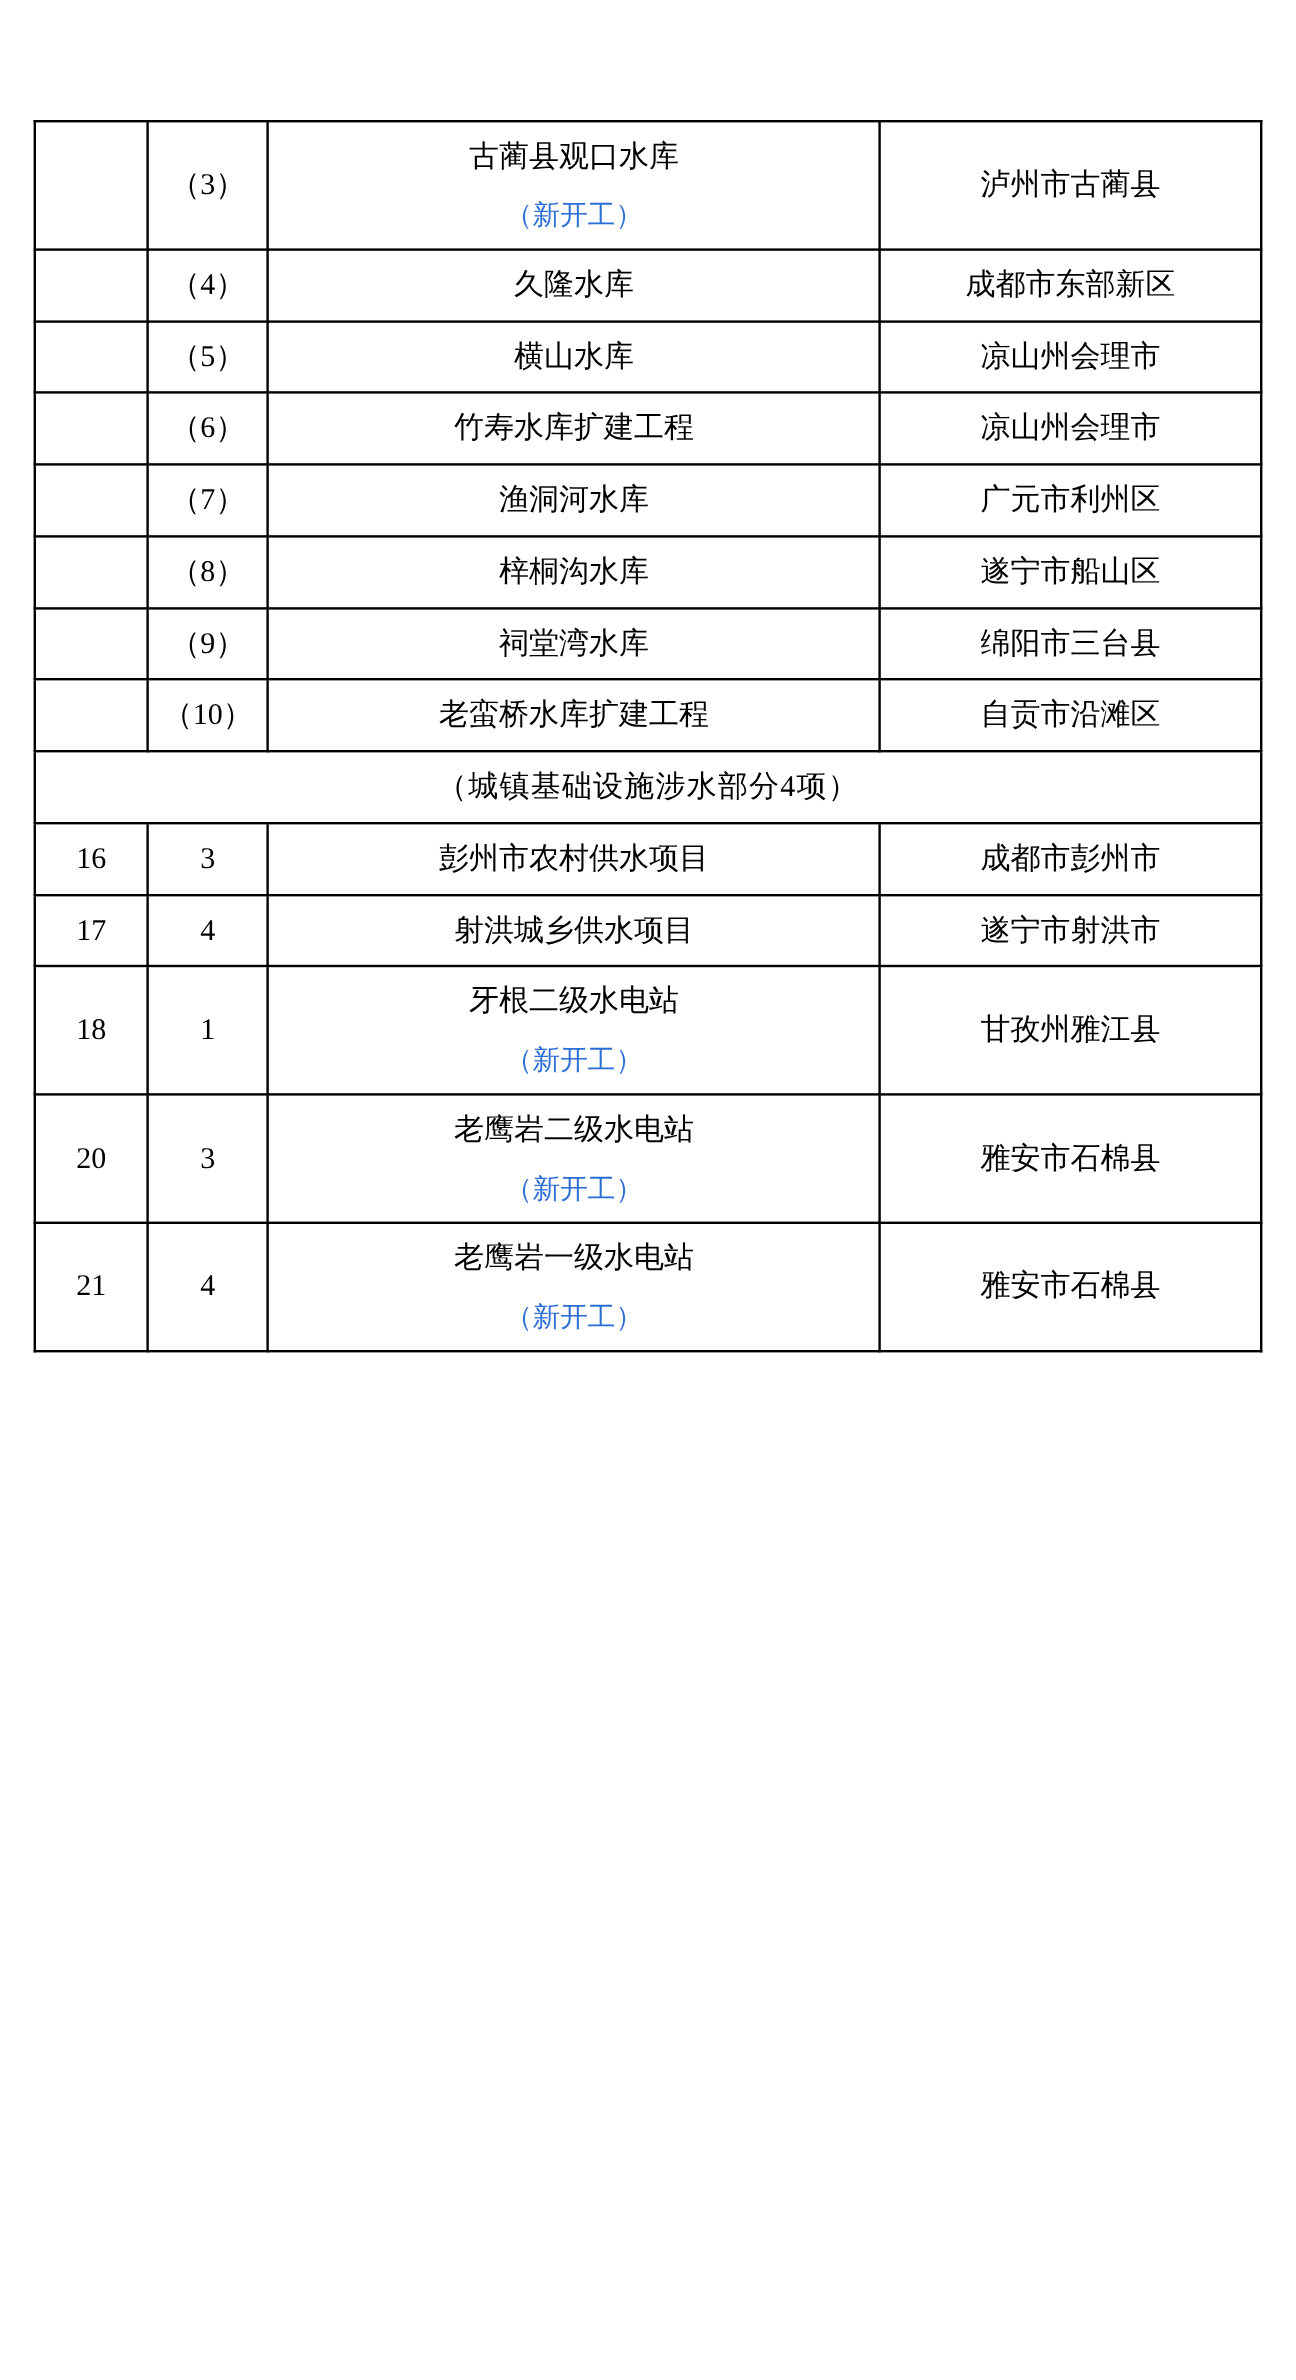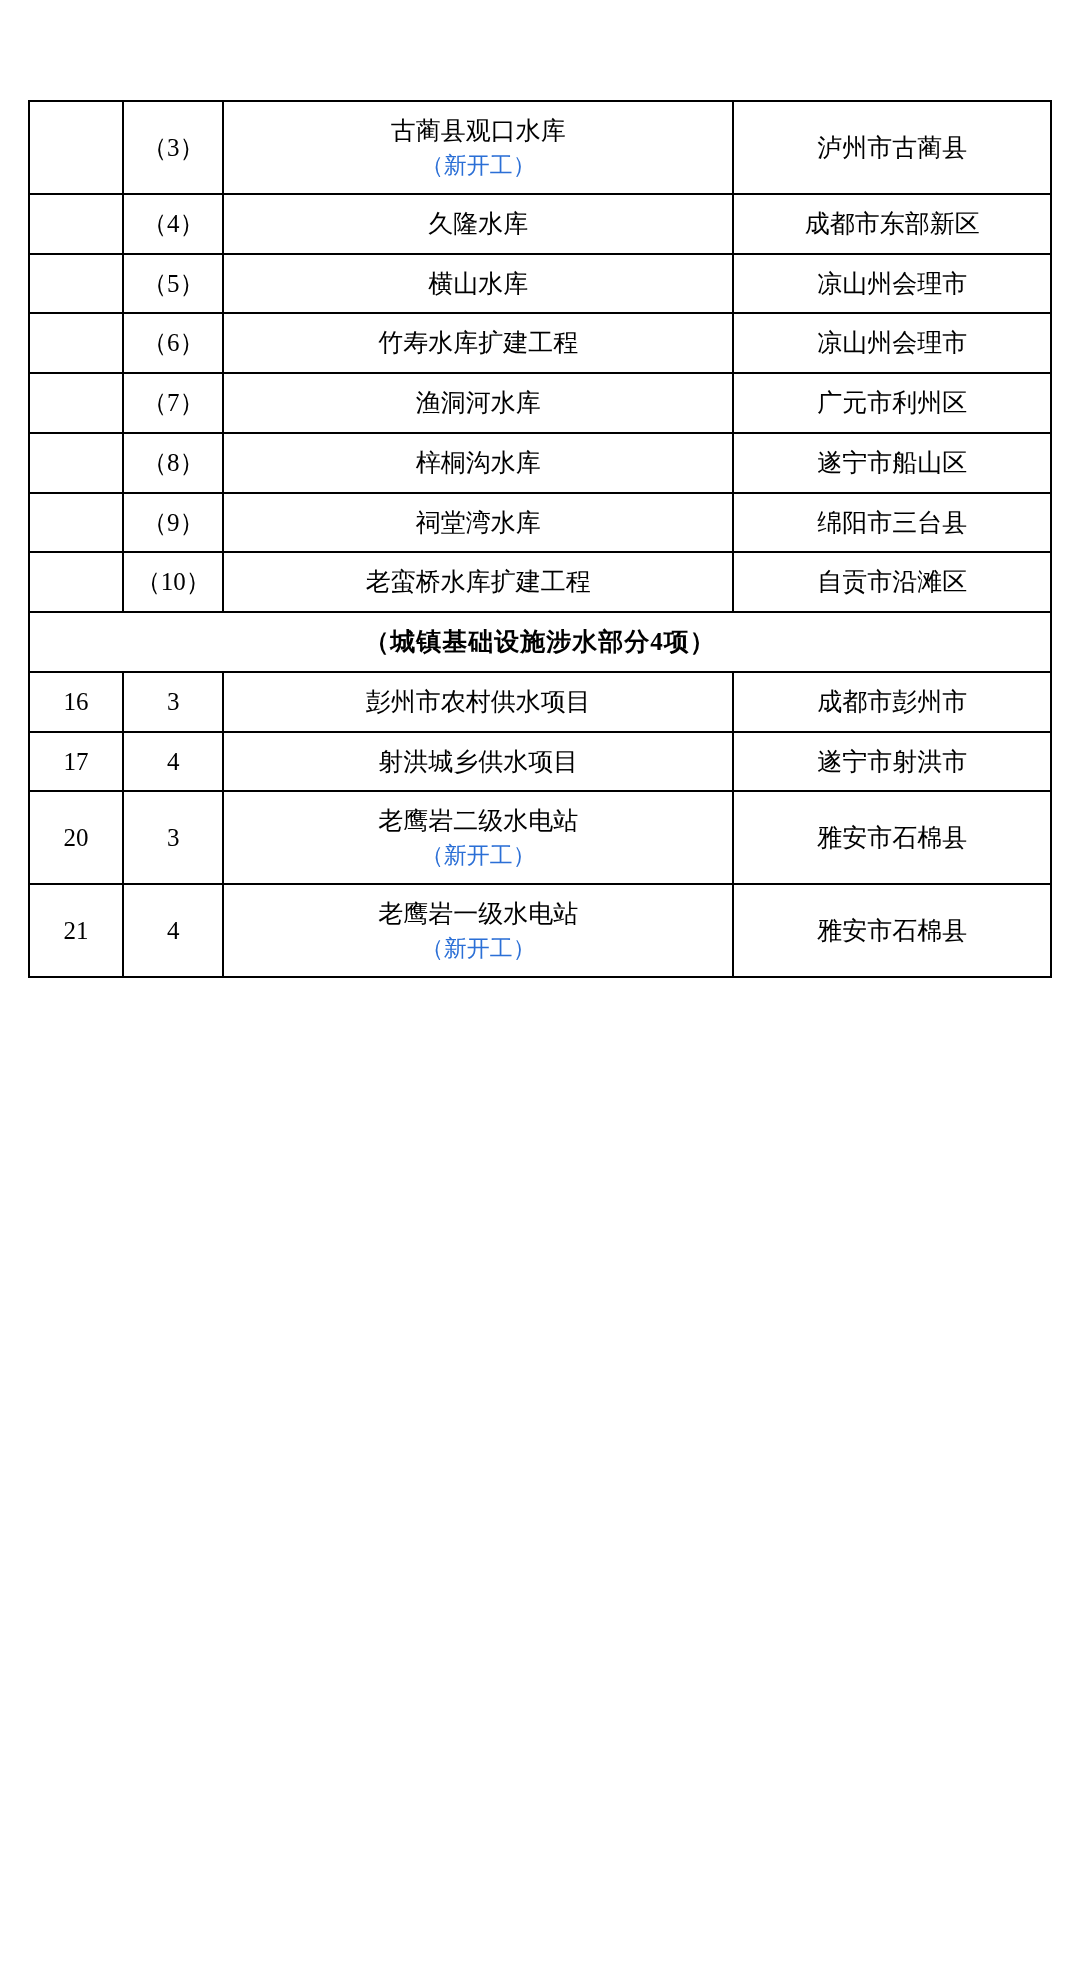--- a/index.html
+++ b/index.html
@@ -36,26 +36,26 @@
   }
   col.c-num { width: 90px; }
   col.c-idx { width: 96px; }
   col.c-name { width: 488px; }
   col.c-loc { width: 304px; }
   td.cell-name .name-main { display: block; }
   td.cell-name .name-tag {
     display: block;
     color: #2b6fd6;
     font-size: 23px;
-    margin-top: 2px;
+    margin-top: 16px;
     font-family: Liberation Serif, serif;
   }
   td.section-header {
     font-size: 30px;
-    font-weight: bold;
+    font-weight: normal;
     letter-spacing: 1px;
     padding: 20px 6px;
   }
   td.cell-loc .loc-line { display: block; }
 </style>
 </head>
 <body>
 
 <div class="page">
   <table class="doc-table">
@@ -164,20 +164,31 @@
           <td class="cell-num">17</td>
           <td class="cell-idx">4</td>
           <td class="cell-name">
             <span class="name-main">射洪城乡供水项目</span>
           </td>
           <td class="cell-loc">
             <span class="loc-line">遂宁市射洪市</span>
           </td>
         </tr>
         <tr>
+          <td class="cell-num">18</td>
+          <td class="cell-idx">1</td>
+          <td class="cell-name">
+            <span class="name-main">牙根二级水电站</span>
+            <span class="name-tag">（新开工）</span>
+          </td>
+          <td class="cell-loc">
+            <span class="loc-line">甘孜州雅江县</span>
+          </td>
+        </tr>
+        <tr>
           <td class="cell-num">20</td>
           <td class="cell-idx">3</td>
           <td class="cell-name">
             <span class="name-main">老鹰岩二级水电站</span>
             <span class="name-tag">（新开工）</span>
           </td>
           <td class="cell-loc">
             <span class="loc-line">雅安市石棉县</span>
           </td>
         </tr>

